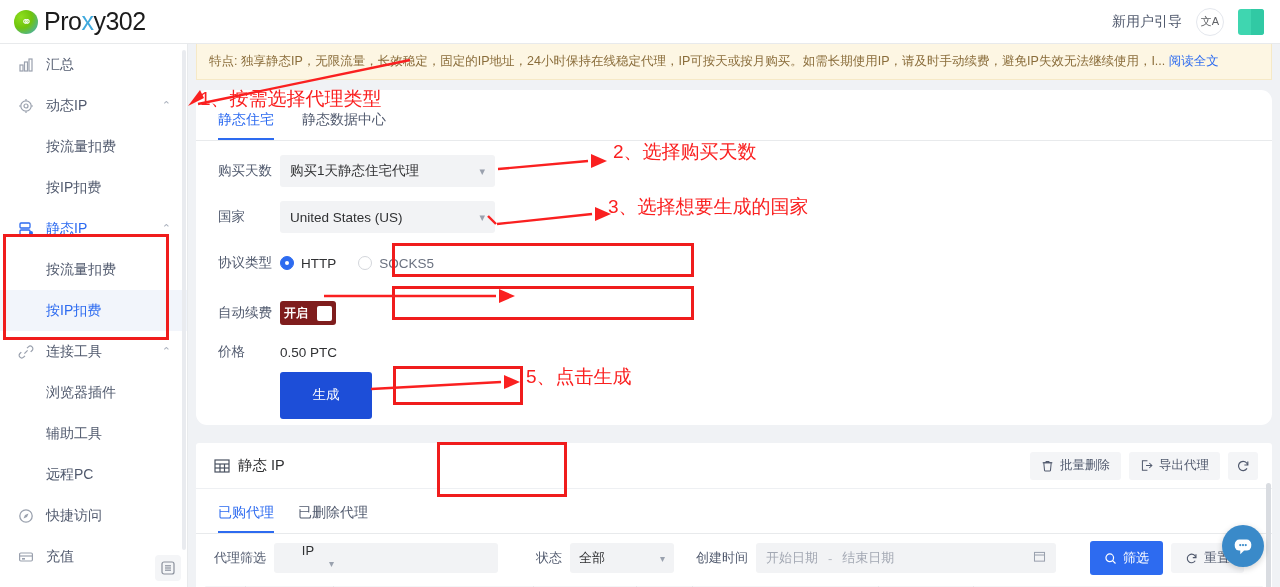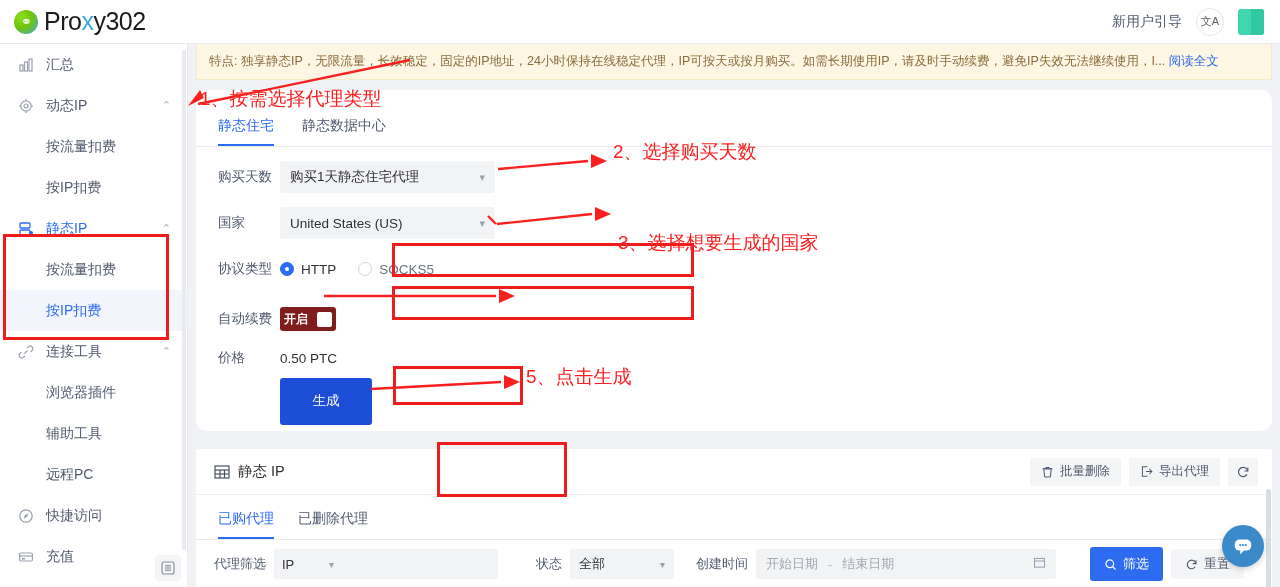--- a/index.html
+++ b/index.html
@@ -196,21 +196,21 @@
     height: 36px;
     overflow: hidden;
     white-space: nowrap;
   }
   .notice a { color: #2d6bf0; text-decoration: none; cursor: pointer; }
 
   .panel {
     margin: 10px 8px 0 8px;
     background: #fff;
     border-radius: 11px;
-    padding: 14px 0 14px 0;
+    padding: 8px 0 14px 0;
     position: relative;
   }
 
   .tabs {
     display: flex;
     align-items: flex-end;
     height: 42px;
     border-bottom: 1px solid #e8eaec;
     padding: 0 0 0 22px;
     gap: 28px;
@@ -417,20 +417,21 @@
   .mini-select {
     width: 68px; height: 30px;
     background: #f2f3f5;
     border-radius: 3px 0 0 3px;
     display: flex; align-items: center;
     padding: 0 8px;
     box-sizing: border-box;
     font-size: 13px;
     color: #303133;
     cursor: pointer;
+    flex-direction: column;
   }
   .mini-select .caret { margin-left: auto; color: #9aa1ae; font-size: 10px; }
   .f-input {
     width: 156px; height: 30px;
     background: #f2f3f5;
     border-radius: 0 3px 3px 0;
     box-sizing: border-box;
     border: none;
     font-family: inherit;
     font-size: 13px;
@@ -827,21 +828,21 @@
 
     <line x1="136" y1="252" x2="308" y2="252" stroke="#fa2020" stroke-width="2.4"></line>
     <polygon points="311,245 327,252 311,259" fill="#fa2020"></polygon>
 
     <line x1="183" y1="345" x2="313" y2="338" stroke="#fa2020" stroke-width="2.4"></line>
     <polygon points="316,331 332,338 316,345" fill="#fa2020"></polygon>
   </svg>
 
   <div class="annot" id="an1" style="left:12px;top:42px;">1、按需选择代理类型</div>
   <div class="annot" id="an2" style="left:425px;top:95px;">2、选择购买天数</div>
-  <div class="annot" id="an3" style="left:430px;top:150px;margin-top:36px;">3、选择想要生成的国家</div>
+  <div class="annot" id="an3" style="left:420px;top:150px;">3、选择想要生成的国家</div>
   <div class="annot" id="an5" style="left:338px;top:320px;">5、点击生成</div>
 
   <div class="chat-fab">
     <svg width="22" height="22" viewBox="0 0 24 24" aria-hidden="true">
       <rect x="3" y="5" width="18" height="12" rx="5" fill="#ffffff"></rect>
       <polygon points="9,16 9,21 13.5,16.5" fill="#ffffff"></polygon>
       <circle cx="9" cy="11" r="1.2" fill="#3a8ac9"></circle>
       <circle cx="12" cy="11" r="1.2" fill="#3a8ac9"></circle>
       <circle cx="15" cy="11" r="1.2" fill="#3a8ac9"></circle>
     </svg>

